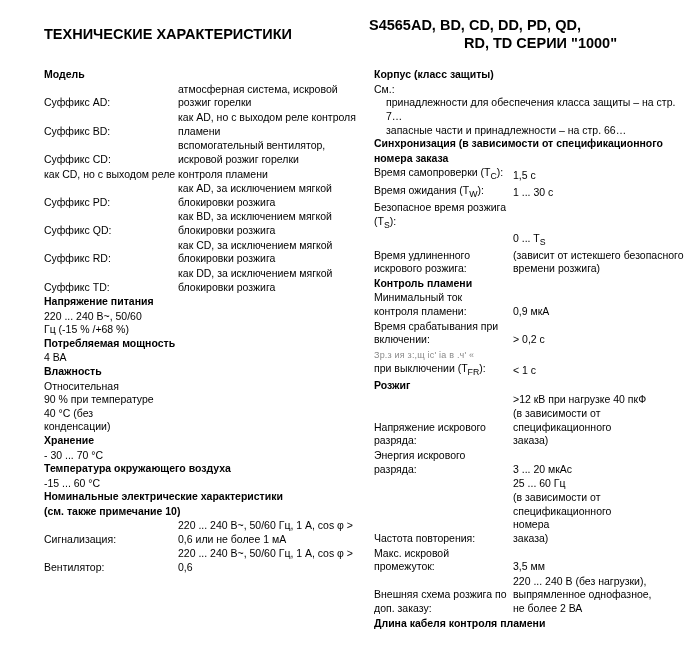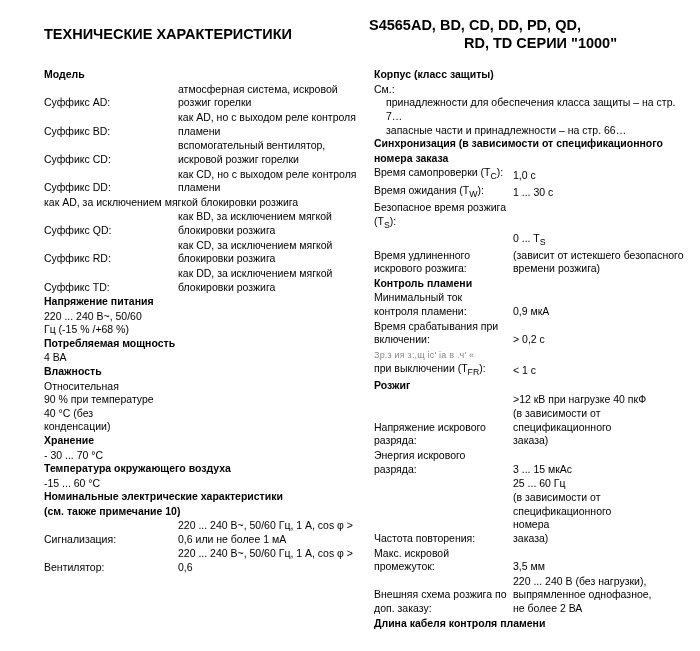--- a/index.html
+++ b/index.html
@@ -130,24 +130,24 @@
         </div>
         <div class="row">
           <div class="k">Суффикс BD:</div>
           <div class="v">как AD, но с выходом реле контроля пламени</div>
         </div>
         <div class="row">
           <div class="k">Суффикс CD:</div>
           <div class="v">вспомогательный вентилятор, искровой розжиг горелки</div>
         </div>
         <div class="row">
-          <div class="k">Суффикс DD:</div>
           <div class="v">как CD, но с выходом реле контроля пламени</div>
         </div>
         <div class="row">
+          <div class="k">Суффикс PD:</div>
           <div class="v">как AD, за исключением мягкой блокировки розжига</div>
         </div>
         <div class="row">
           <div class="k">Суффикс QD:</div>
           <div class="v">как BD, за исключением мягкой блокировки розжига</div>
         </div>
         <div class="row">
           <div class="k">Суффикс RD:</div>
           <div class="v">как CD, за исключением мягкой блокировки розжига</div>
         </div>
@@ -197,21 +197,21 @@
       <div class="sect-title first">Корпус (класс защиты)</div>
       <div class="plain">См.:</div>
       <div class="plain indent">принадлежности для обеспечения класса защиты – на стр. 7…</div>
       <div class="plain indent">запасные части и принадлежности – на стр. 66…</div>
 
       <div class="sect-title">Синхронизация (в зависимости от спецификационного</div>
       <div class="sect-title tight">номера заказа</div>
       <div>
         <div class="row">
           <div class="k">Время самопроверки (T<sub>C</sub>):</div>
-          <div class="v">1,0 с</div>
+          <div class="v">1,5 с</div>
         </div>
         <div class="row">
           <div class="k">Время ожидания (T<sub>W</sub>):</div>
           <div class="v">1 ... 30 с</div>
         </div>
         <div class="row">
           <div class="k">Безопасное время розжига (T<sub>S</sub>):</div>
         </div>
         <div class="row">
           <div class="k">Время удлиненного искрового розжига:</div>
@@ -239,21 +239,21 @@
       </div>
 
       <div class="sect-title">Розжиг</div>
       <div>
         <div class="row">
           <div class="k">Напряжение искрового разряда:</div>
           <div class="v">&gt;12 кВ при нагрузке 40 пкФ<br>(в зависимости от<br>спецификационного<br>заказа)</div>
         </div>
         <div class="row">
           <div class="k">Энергия искрового разряда:</div>
-          <div class="v">3 ... 15 мкАс</div>
+          <div class="v">3 ... 20 мкАс</div>
         </div>
         <div class="row">
           <div class="k">Частота повторения:</div>
           <div class="v">25 ... 60 Гц<br>(в зависимости от<br>спецификационного<br>номера<br>заказа)</div>
         </div>
         <div class="row">
           <div class="k">Макс. искровой промежуток:</div>
           <div class="v">3,5 мм</div>
         </div>
         <div class="row">

